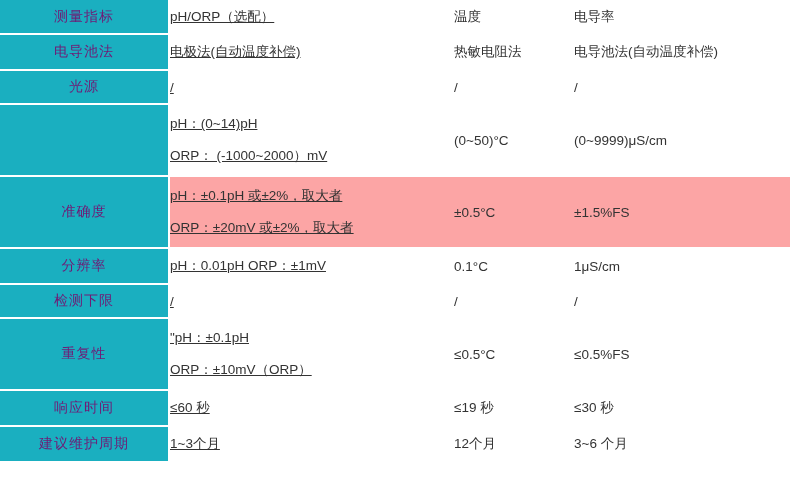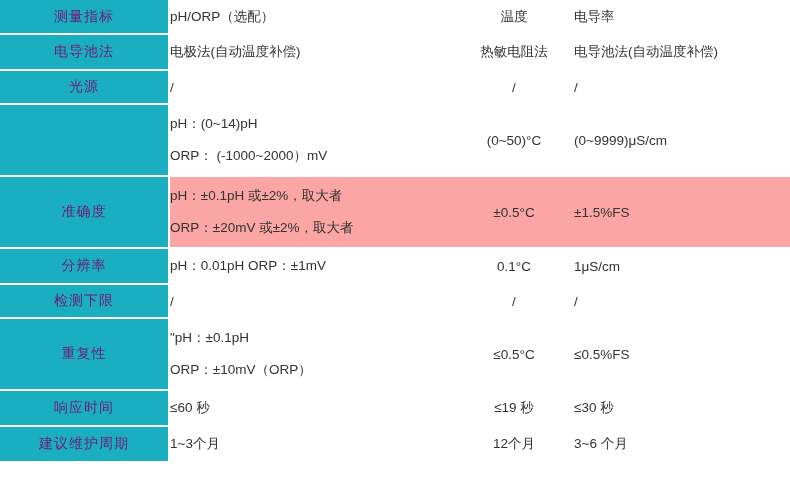--- a/index.html
+++ b/index.html
@@ -35,22 +35,22 @@
   }
   .label-cell.blank {
     background: #1aafc0;
   }
   .val {
     font-size: 13.5px;
     color: #333333;
     padding: 0 10px;
     background: #ffffff;
   }
-  .val.c1 { width: 284px; }
-  .val.c2 { width: 120px; text-align: center; }
+  .val.c1 { width: 284px; text-decoration: underline; }
+  .val.c2 { width: 120px; }
   .val.c3 { width: 218px; }
   .row-shade .val { background: #fca5a5; }
   .row-shade .label-cell { background: #1aafc0; }
   .line {
     line-height: 30px;
     white-space: nowrap;
   }
   .line + .line {
     margin-top: 2px;
   }

